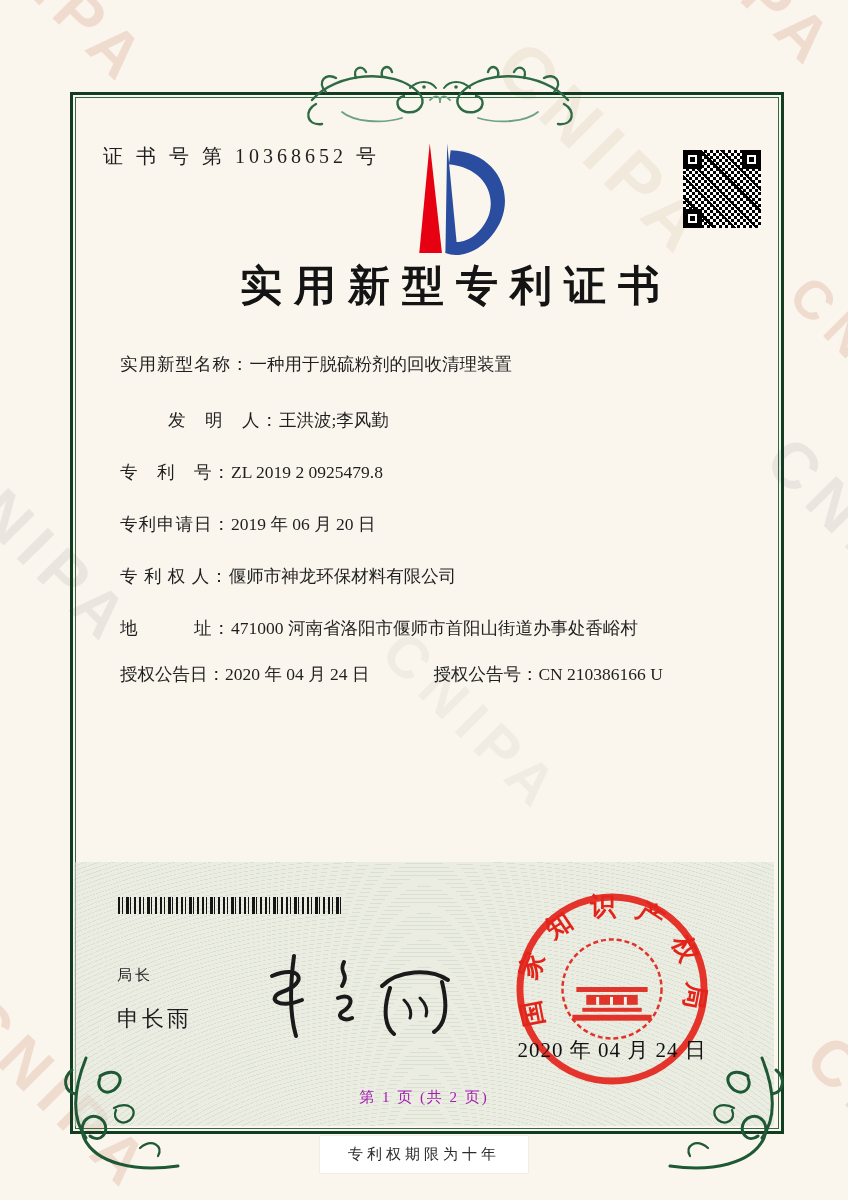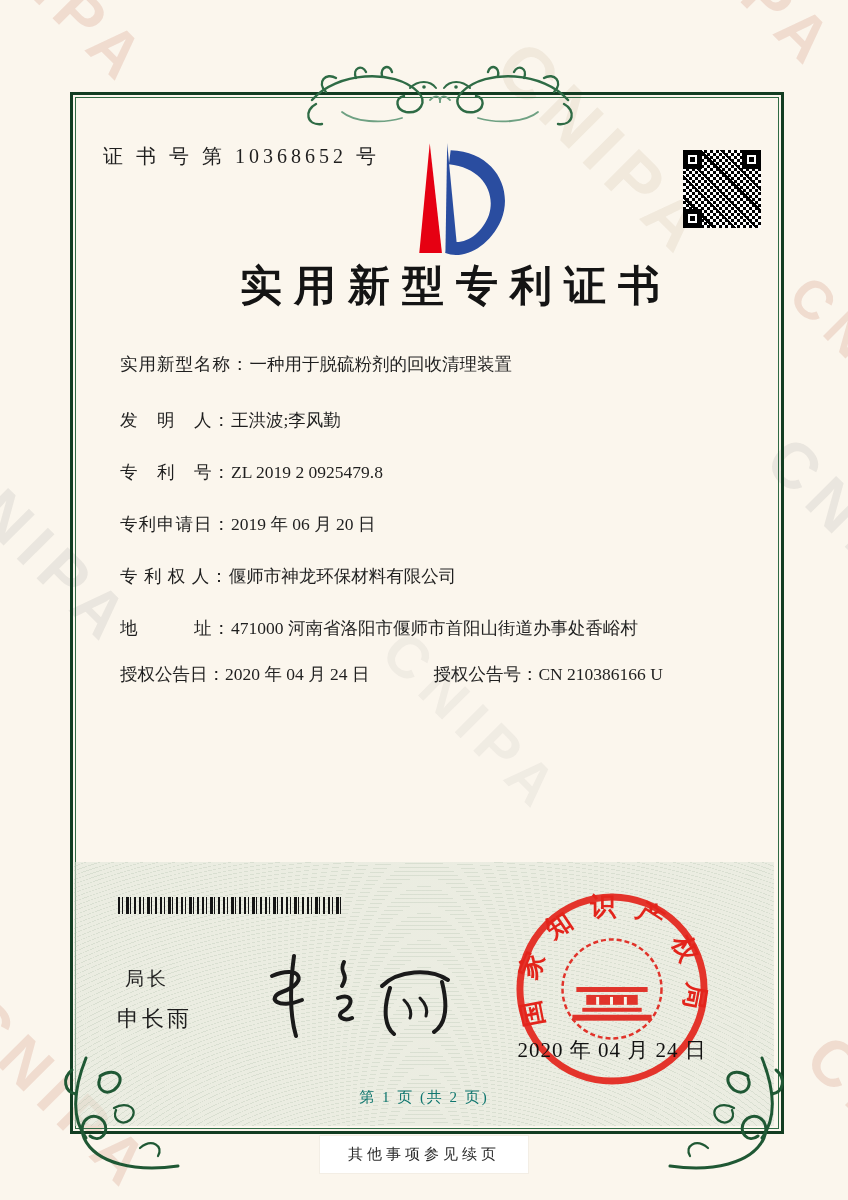--- a/index.html
+++ b/index.html
@@ -49,30 +49,30 @@
 
   .body-text{position:absolute;left:120px;top:698px;width:620px;font-size:17.5px;
              line-height:27px;text-align:justify;}
   .body-text p{margin:0;text-indent:2em;}
 
   .barcode{position:absolute;left:118px;top:897px;width:224px;height:17px;background:
     repeating-linear-gradient(90deg,#141414 0 2px,transparent 2px 4px,#141414 4px 5px,
       transparent 5px 8px,#141414 8px 11px,transparent 11px 12px,#141414 12px 13px,
       transparent 13px 16px,#141414 16px 18px,transparent 18px 21px);}
 
-  .sig-title{position:absolute;left:125px;top:966px;font-size:19px;letter-spacing:3px;}
+  .sig-title{position:absolute;left:117px;top:966px;font-size:15px;letter-spacing:3px;}
   .sig-name{position:absolute;left:117px;top:1004px;font-size:22px;letter-spacing:3px;}
   .sig-graphic{position:absolute;left:252px;top:942px;width:210px;height:100px;}
 
   .seal{position:absolute;left:513px;top:890px;width:198px;height:198px;}
   .seal-date{position:absolute;left:50%;top:146px;transform:translateX(-50%);
              font-size:21px;color:#111;white-space:nowrap;letter-spacing:1px;}
 
   .page-num{position:absolute;left:0;top:1088px;width:100%;text-align:center;
-            font-size:15px;letter-spacing:2px;color:#0f766e;}
+            font-size:15px;letter-spacing:2px;color:#a21caf;}
 
   .note-box{position:absolute;left:50%;top:1136px;transform:translateX(-50%);
             background:#ffffff;padding:9px 28px;font-size:15px;letter-spacing:4px;
             color:#2b2b2b;box-shadow:0 0 0 1px rgba(0,0,0,0.03);z-index:3;}
 
   .ornament-top{position:absolute;left:298px;top:56px;width:284px;height:80px;z-index:2;}
   .flourish{position:absolute;width:132px;height:122px;z-index:2;}
   .flourish.bl{left:52px;top:1052px;}
   .flourish.br{left:664px;top:1052px;transform:scaleX(-1);}
 </style>
@@ -151,21 +151,21 @@
     <div class="qr">
       <div class="fp tl"></div>
       <div class="fp tr"></div>
       <div class="fp bl"></div>
     </div>
 
     <div class="title">实用新型专利证书</div>
 
     <div class="fields">
       <div class="frow" style="top:0;"><span class="lbl">实用新型名称：</span><span>一种用于脱硫粉剂的回收清理装置</span></div>
-      <div class="frow" style="top:56px;"><span class="lbl">发　明　人：</span><span>王洪波;李风勤</span></div>
+      <div class="frow" style="top:56px;margin-left:48px;"><span class="lbl">发　明　人：</span><span>王洪波;李风勤</span></div>
       <div class="frow" style="top:108px;"><span class="lbl">专　利　号：</span><span>ZL 2019 2 0925479.8</span></div>
       <div class="frow" style="top:160px;"><span class="lbl">专利申请日：</span><span>2019 年 06 月 20 日</span></div>
       <div class="frow" style="top:212px;"><span class="lbl">专 利 权 人：</span><span>偃师市神龙环保材料有限公司</span></div>
       <div class="frow" style="top:264px;text-align:right;"><span class="lbl">地　　　址：</span><span>471000  河南省洛阳市偃师市首阳山街道办事处香峪村</span></div>
     </div>
 
     <div class="grant">
       <span class="lbl">授权公告日：</span><span>2020 年 04 月 24 日</span><span class="no-group"><span class="lbl">授权公告号：</span><span>CN 210386166 U</span></span>
     </div>
 
@@ -209,16 +209,16 @@
           <rect x="60" y="126" width="80" height="6"></rect>
           <rect x="84" y="108" width="3" height="8" fill="#fbf6ed"></rect>
           <rect x="98" y="108" width="3" height="8" fill="#fbf6ed"></rect>
           <rect x="112" y="108" width="3" height="8" fill="#fbf6ed"></rect>
         </g>
       </svg>
       <div class="seal-date">2020 年 04 月 24 日</div>
     </div>
 
     <div class="page-num">第 1 页 (共 2 页)</div>
-    <div class="note-box">其他事项参见续页</div>
+    <div class="note-box">专利权期限为十年</div>
 
   </div>
 </div>
 
 </body></html>

